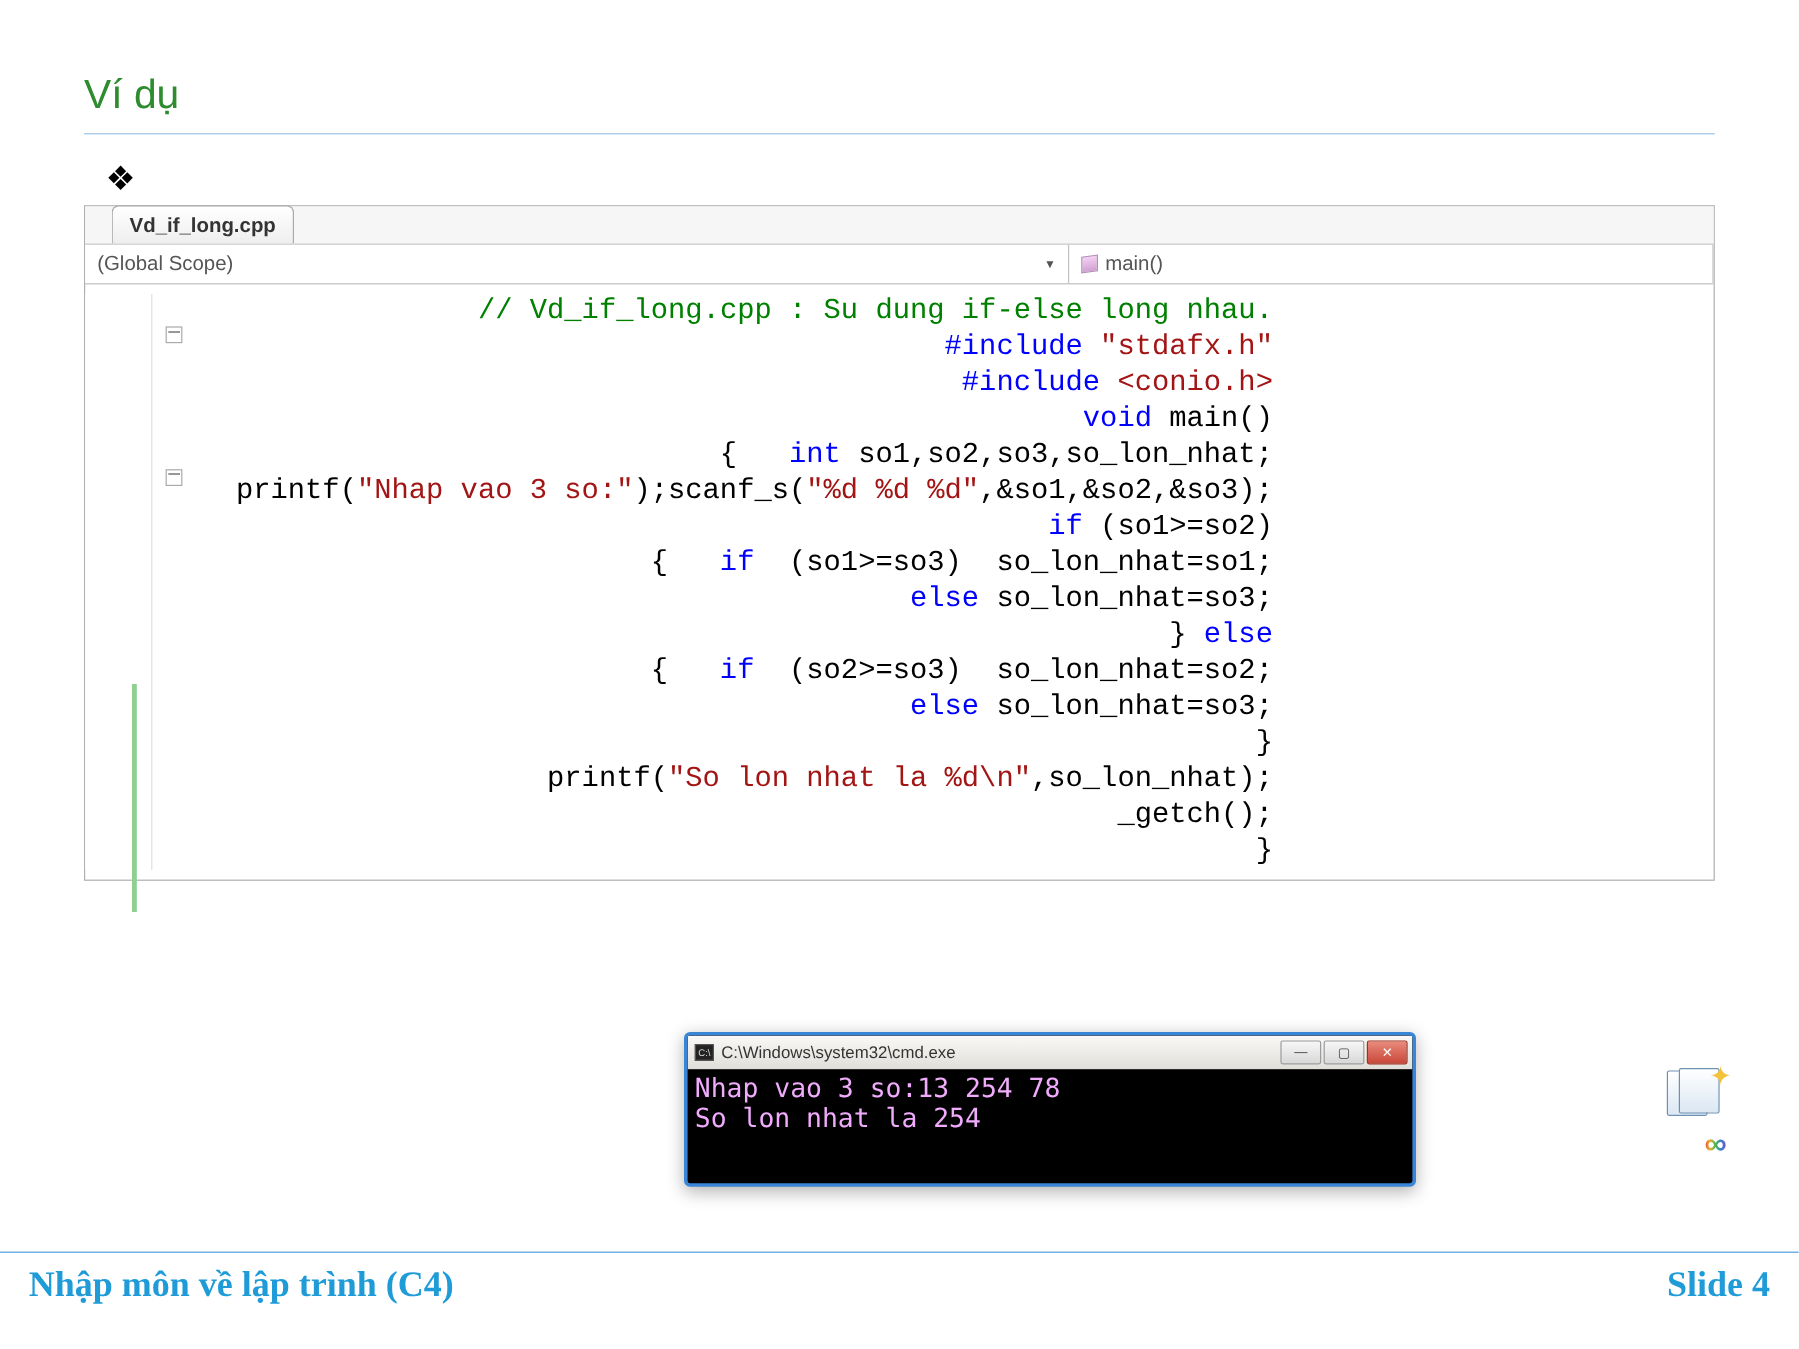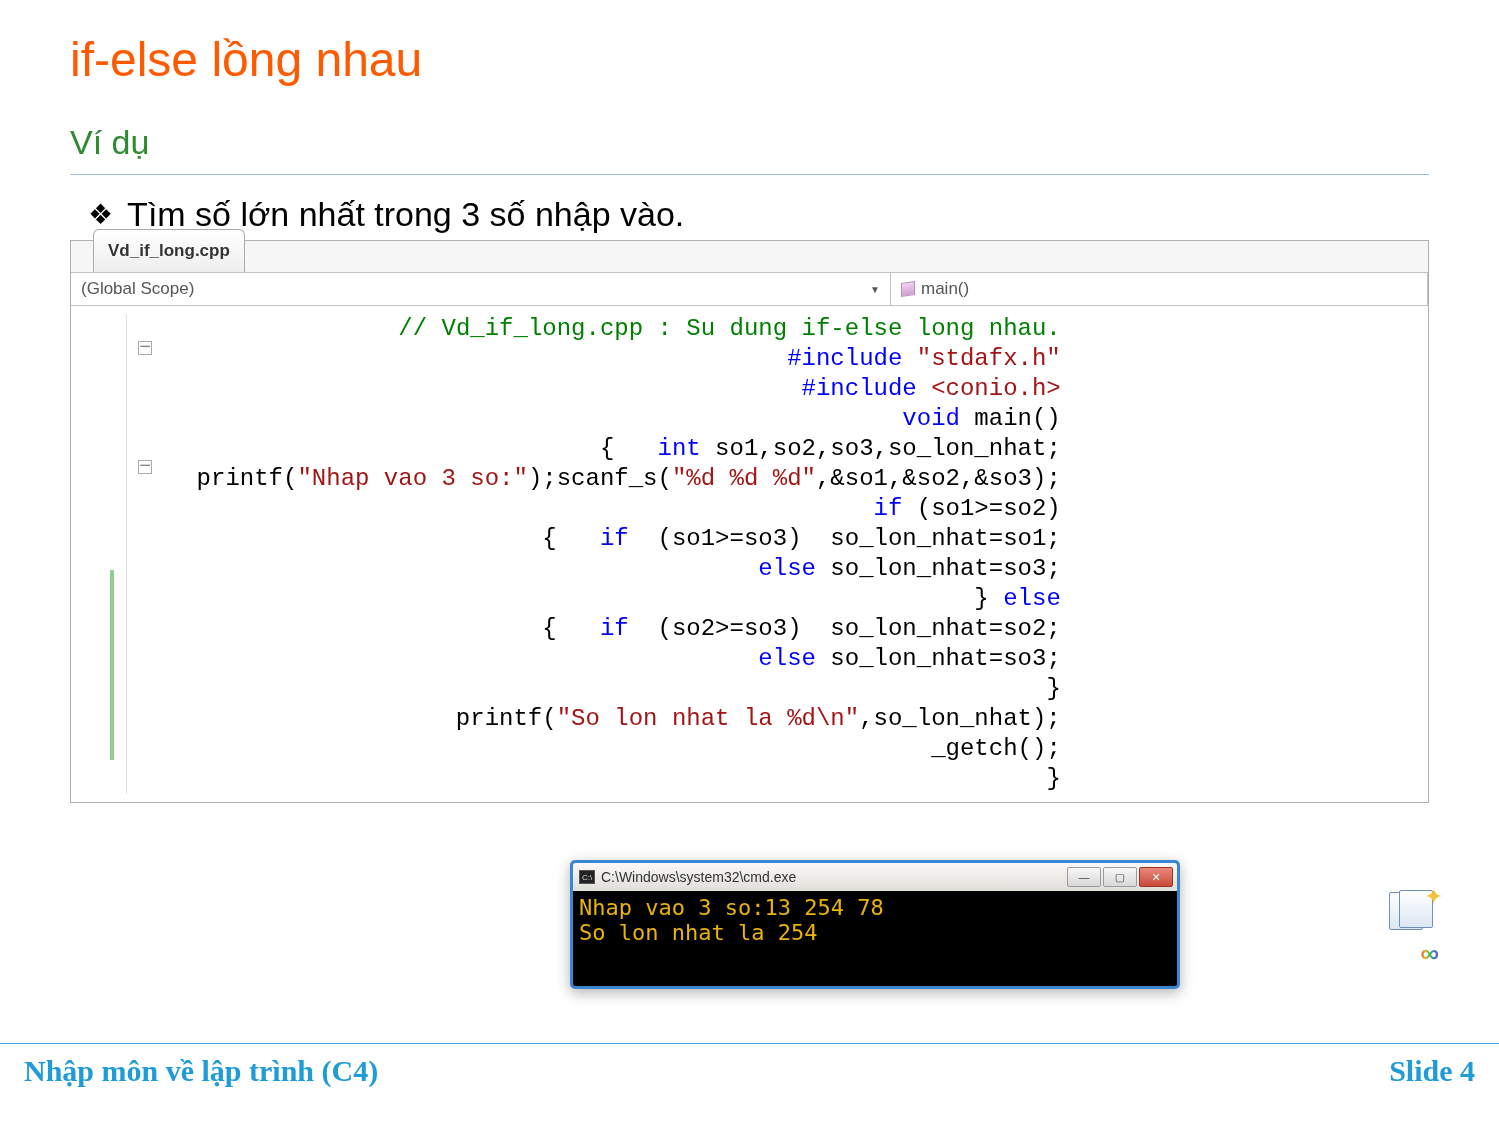--- a/index.html
+++ b/index.html
@@ -59,21 +59,21 @@
   .tab {
     background: linear-gradient(#fff, #eee);
     border: 1px solid #aaa;
     border-bottom: none;
     border-top-left-radius: 6px;
     border-top-right-radius: 6px;
     padding: 3px 14px 3px 14px;
     font-size: 17px;
     font-weight: bold;
     color: #333;
-    height: 43px;
+    height: 32px;
     display: flex;
     align-items: center;
   }
   .scope-row {
     display: flex;
     border-bottom: 1px solid #c0c0c0;
     background: #fff;
   }
   .scope-cell {
     border-right: 1px solid #c0c0c0;
@@ -165,21 +165,21 @@
     margin-left: 2px;
   }
   .win-btn.close {
     background: linear-gradient(#e98a7c, #c9493a);
     color: #fff;
     border-color: #a03020;
   }
   .console-body {
     font-family: Consolas, "Lucida Console", monospace;
     font-size: 22px;
-    color: #eab308;
+    color: #f0abfc;
     padding: 4px 10px 40px 6px;
     line-height: 1.15;
     white-space: pre;
   }
   .icon-corner {
     position: absolute;
     right: 60px;
     top: 890px;
     display: flex;
     flex-direction: column;
@@ -229,27 +229,25 @@
     top: 570px;
     width: 4px;
     height: 190px;
     background: #8fcf8f;
   }
 </style>
 </head>
 <body>
 
 <div class="slide">
-  <h1 class="title">if-else lồng nhau</h1>
   <div class="subtitle">Ví dụ</div>
   <hr class="hr">
 
   <div class="bullet-line">
     <span class="diamond">❖</span>
-    <span>Tìm số lớn nhất trong 3 số nhập vào.</span>
   </div>
 
   <div class="ide-area">
     <div class="tab-row">
       <div class="tab">Vd_if_long.cpp</div>
     </div>
     <div class="scope-row">
       <div class="scope-cell scope-left">
         <span>(Global Scope)</span>
         <span class="down-tri">▼</span>

